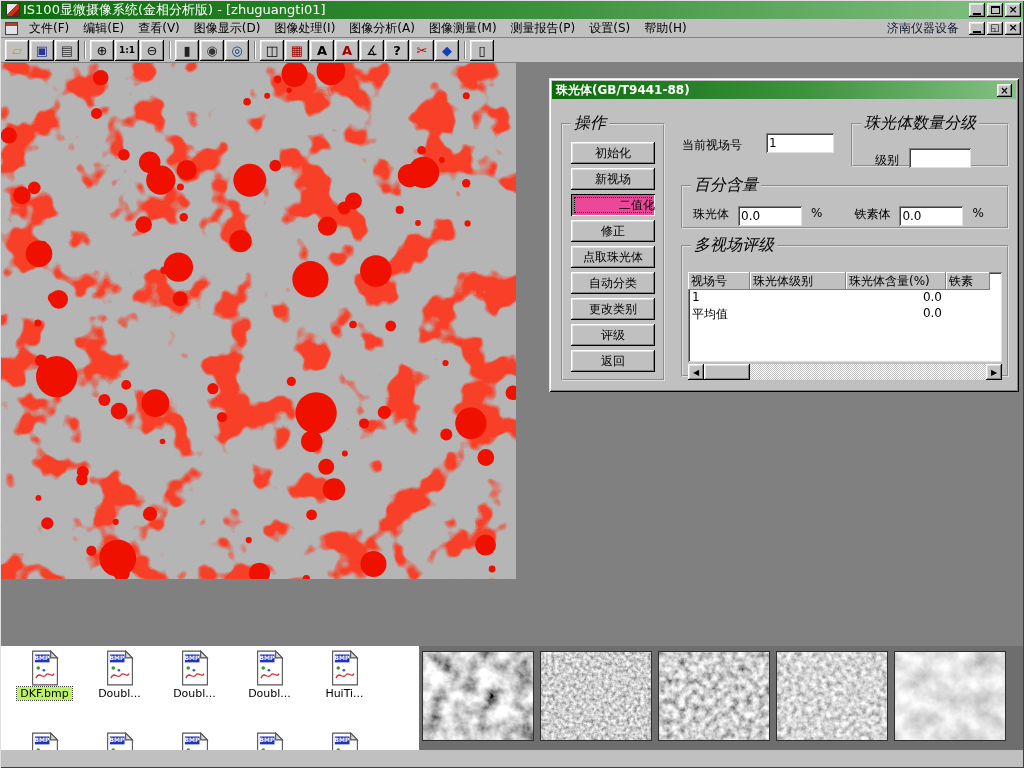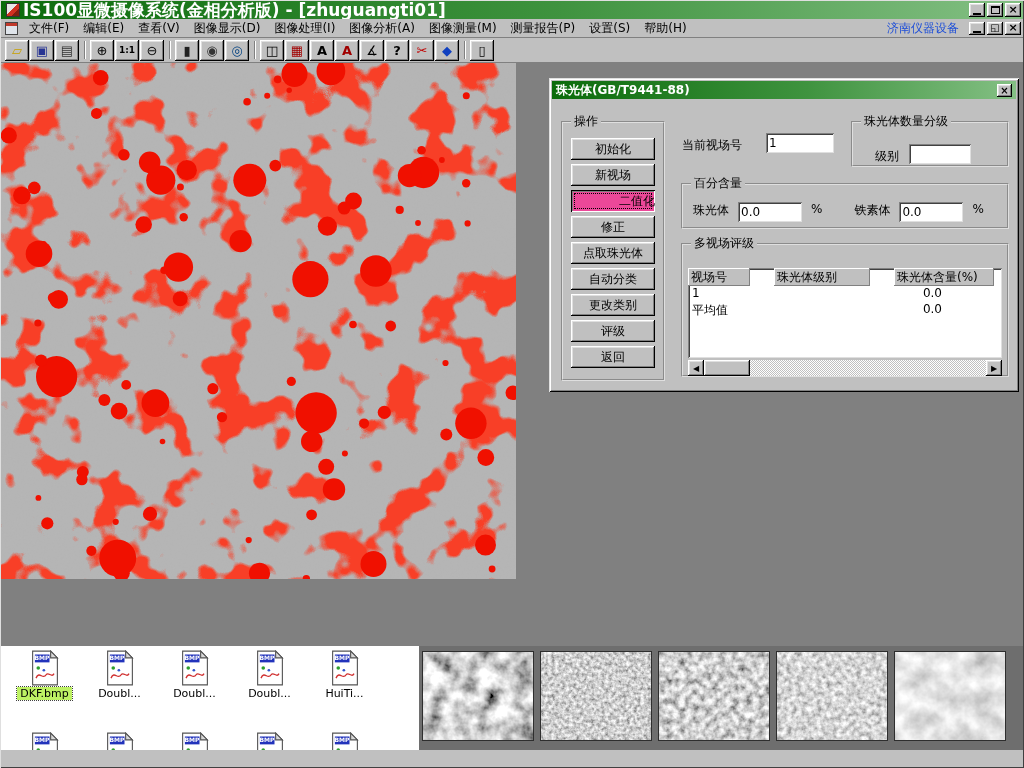--- a/index.html
+++ b/index.html
@@ -16,36 +16,36 @@
   .fieldin { background:#fff; box-shadow: inset 1px 1px 0 #808080, inset -1px -1px 0 #dfdfdf,
              inset 2px 2px 0 #404040; border:none; outline:none; }
 
   
   .titlebar { position:absolute; left:1px; top:1px; right:1px; height:18px;
               background: linear-gradient(90deg,#0b6b0b,#3f933f 55%,#84c084);
               display:flex; align-items:center; padding:0 2px; }
   .appicon { width:14px; height:14px; margin:0 3px; flex:0 0 auto;
              background: linear-gradient(135deg,#e8e8e8 45%,#d03020 45%, #d03020 70%, #802010 70%);
              border:1px solid #333; }
-  .title { flex:1; color:#fff; font-weight:bold; font-size:17px; white-space:nowrap; overflow:hidden; }
+  .title { flex:1; color:#fff; font-weight:normal; font-size:13px; white-space:nowrap; overflow:hidden; }
   .winbtn { width:16px; height:14px; margin-left:2px; display:flex; align-items:center; justify-content:center;
             font-size:10px; line-height:10px; cursor:default; }
   .winbtn.sm { width:16px; height:13px; }
   .ic-min { width:8px; height:2px; background:#000; align-self:flex-end; margin-bottom:2px; }
   .ic-max { width:9px; height:8px; border:1px solid #000; border-top-width:2px; }
   .ic-close { font-weight:bold; font-size:11px; }
 
   
   .menubar { position:absolute; left:1px; top:19px; right:1px; height:19px; background:#c0c0c0;
              display:flex; align-items:center; padding:0 2px; border-bottom:1px solid #808080;
              box-shadow: 0 1px 0 #fff; }
   .mdiicon { width:13px; height:13px; margin:0 4px 0 2px;
              background: linear-gradient(180deg,#c0392b 30%, #dfe4ea 30%); border:1px solid #444; }
   .menu-item { padding:2px 7px; white-space:nowrap; }
-  .watermark { margin-left:auto; color:#1d4ed8; font-size:12px; white-space:nowrap; padding-right:8px; }
+  .watermark { margin-left:auto; color:#0f172a; font-size:12px; white-space:nowrap; padding-right:8px; }
 
   
   .toolbar { position:absolute; left:1px; top:38px; right:1px; height:25px; background:#c0c0c0;
              display:flex; align-items:center; padding:0 4px; border-bottom:1px solid #808080;
              box-shadow: 0 1px 0 #fff; }
   .tbtn { width:24px; height:21px; margin-right:1px; display:flex; align-items:center; justify-content:center;
           cursor:default; }
   .tglyph { font-size:13px; line-height:13px; }
   .tglyph.tiny { font-size:9px; font-weight:bold; }
   .tsep { width:2px; height:18px; margin:0 4px; border-left:1px solid #808080; border-right:1px solid #fff; }
@@ -59,40 +59,40 @@
             box-shadow: inset 1px 1px 0 #dfdfdf, inset -1px -1px 0 #000, inset 2px 2px 0 #fff, inset -2px -2px 0 #808080; }
   .dlg-title { position:absolute; left:3px; top:3px; right:3px; height:18px;
                background: linear-gradient(90deg,#0b6b0b,#3f933f 55%,#84c084);
                display:flex; align-items:center; padding:0 4px; }
   .dlg-title-text { flex:1; color:#fff; font-weight:bold; font-size:12px; }
   .dlg-close { width:15px; height:13px; display:flex; align-items:center; justify-content:center;
                font-size:10px; font-weight:bold; }
   .dlg-body { position:absolute; left:3px; top:21px; right:3px; bottom:3px; }
 
   fieldset.group { position:absolute; border:2px groove #dfdfdf; padding:4px; }
-  fieldset.group legend { font-size:12px; padding:0 3px; margin-left:4px; }
+  fieldset.group legend { font-size:16px; padding:0 3px; margin-left:4px;font-style:italic; }
 
   .op-group { left:9px; top:14px; width:104px; height:268px; }
   .op-btn { display:block; width:84px; height:22px; margin:4px auto 0 auto; font-family:inherit;
             font-size:12px; white-space:nowrap; overflow:hidden; cursor:default; border:none; }
   .op-btn.active { outline:1px dotted #000; outline-offset:-4px; }
 
   .lbl { position:absolute; font-size:12px; white-space:nowrap; }
   .txt { position:absolute; height:20px; font-family:inherit; font-size:12px; padding:1px 3px; }
 
   .grade-group { left:299px; top:14px; width:158px; height:54px; }
   .pct-group   { left:129px; top:76px; width:328px; height:54px; }
   .pct-row { display:flex; align-items:flex-start; gap:9px; padding:6px 4px 0 6px; font-size:12px; }
   .pct-row input { width:64px; height:20px; font-family:inherit; font-size:12px; padding:1px 3px; }
 
   .mf-group { left:129px; top:136px; width:328px; height:142px; }
   .mf-table { position:absolute; left:5px; top:16px; width:314px; height:90px; background:#fff;
               box-shadow: inset 1px 1px 0 #808080, inset -1px -1px 0 #dfdfdf, inset 2px 2px 0 #404040;
               overflow:hidden; }
-  .mf-hrow { display:flex; height:18px;gap:24px; }
+  .mf-hrow { display:flex; height:18px; }
   .mf-hcell { background:#c0c0c0; box-shadow: inset -1px -1px 0 #808080, inset 1px 1px 0 #fff;
               font-size:12px; padding:1px 3px; white-space:nowrap; overflow:hidden; flex:0 0 auto; }
   .mf-row { display:flex; height:16px; }
   .mf-cell { font-size:12px; padding:0 4px; white-space:nowrap; overflow:hidden; flex:0 0 auto; }
   .c0 { width:62px; } .c1 { width:96px; } .c2 { width:100px; } .c3 { width:44px; }
   .num { text-align:right; }
   .mf-scroll { position:absolute; left:5px; top:108px; width:314px; height:16px; display:flex; background:#dfdfdf; }
   .sbtn { width:16px; height:16px; display:flex; align-items:center; justify-content:center; font-size:8px; flex:0 0 auto; }
   .sthumb { width:46px; height:16px; }
   .strack { flex:1; background:repeating-conic-gradient(#fff 0 25%, #c0c0c0 0 50%) 0 0/2px 2px; }

